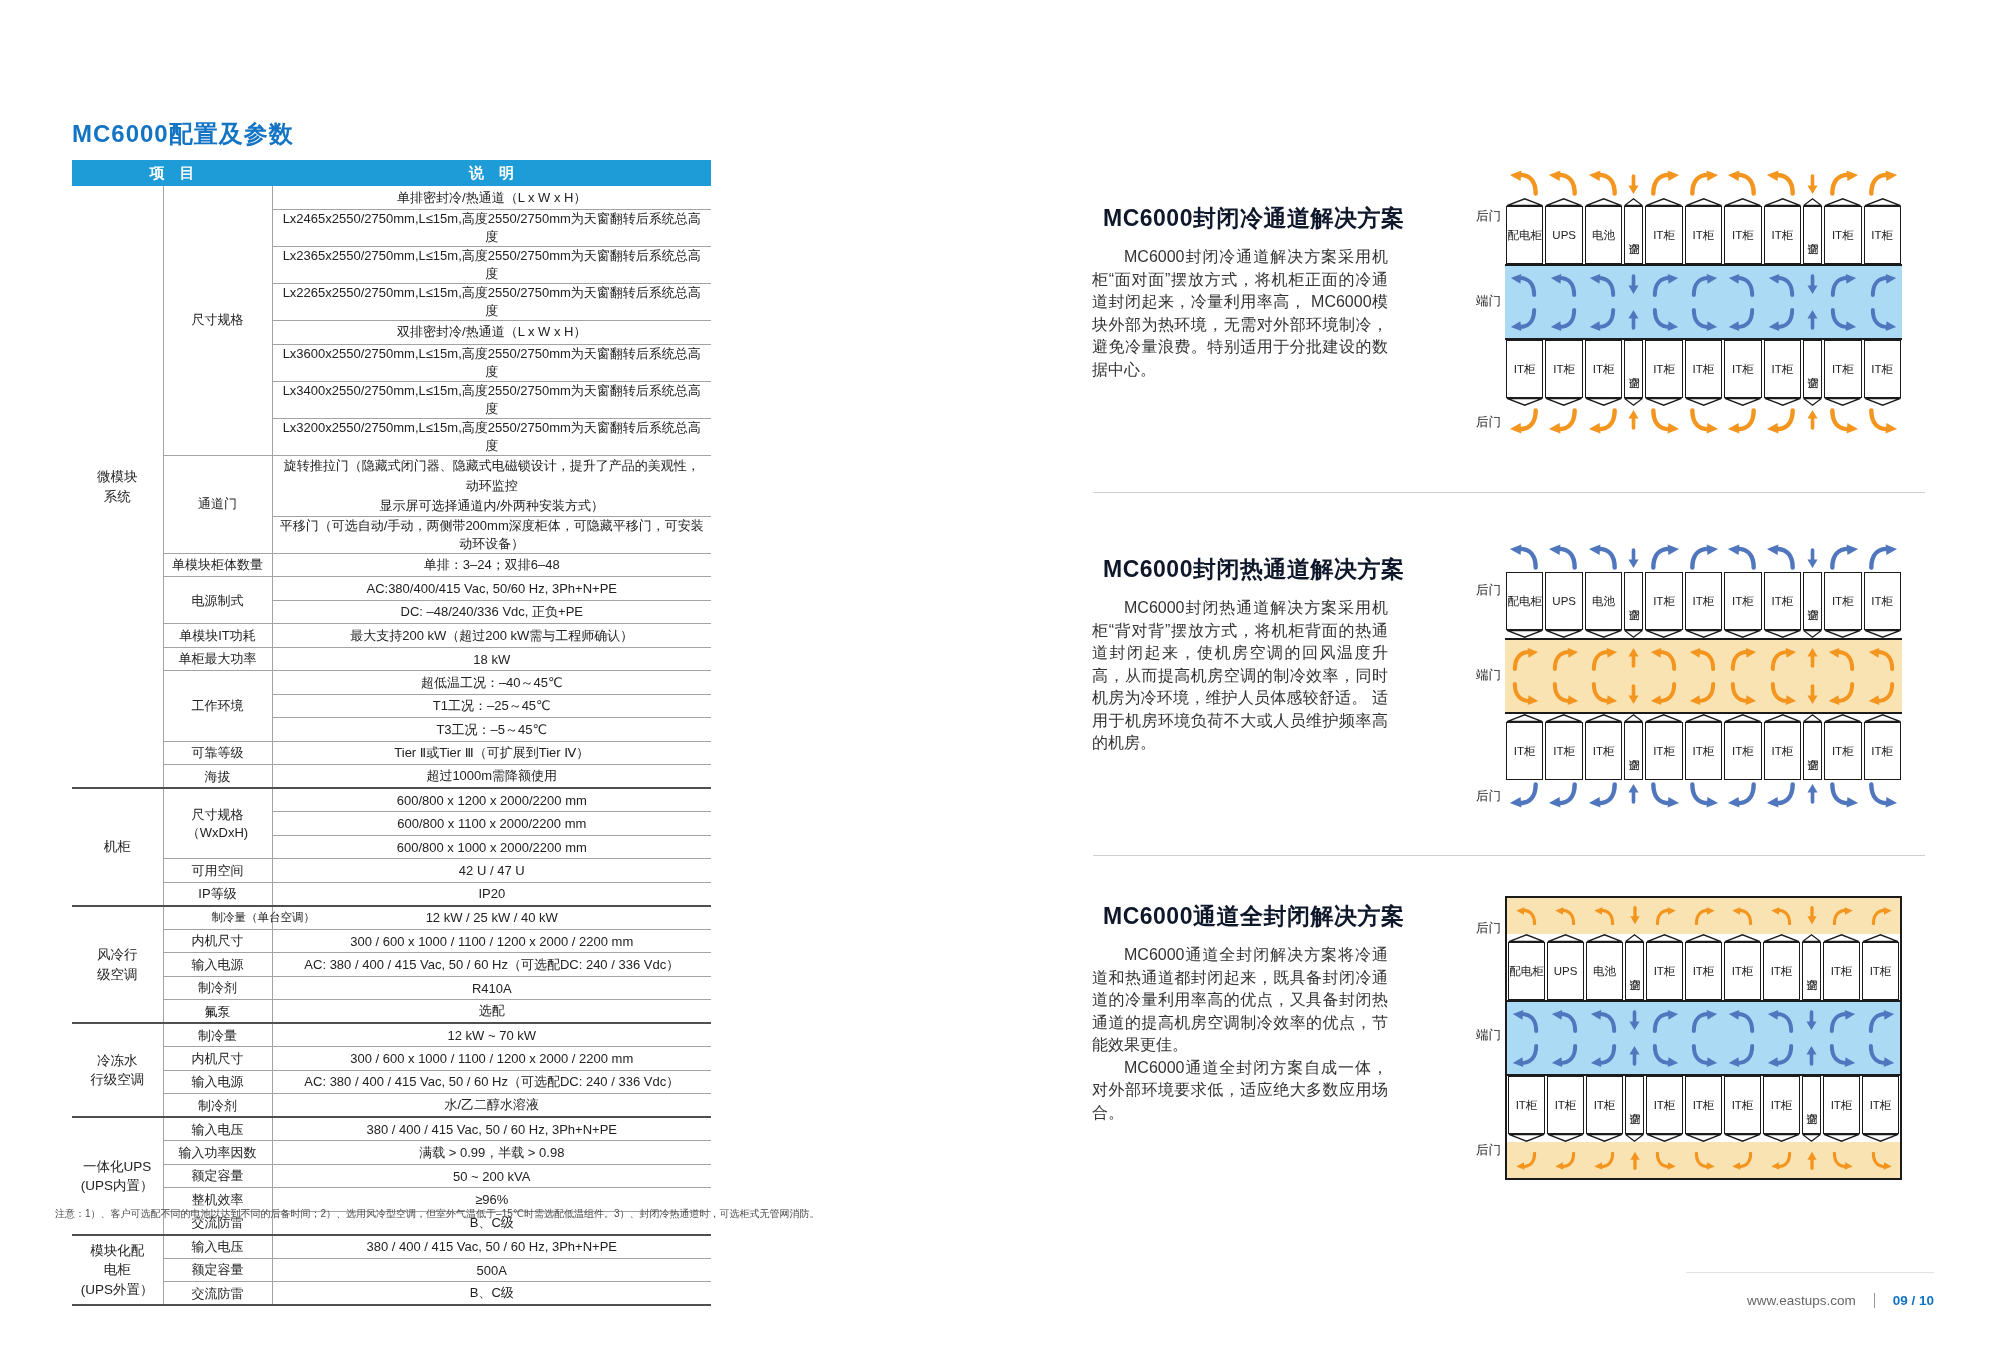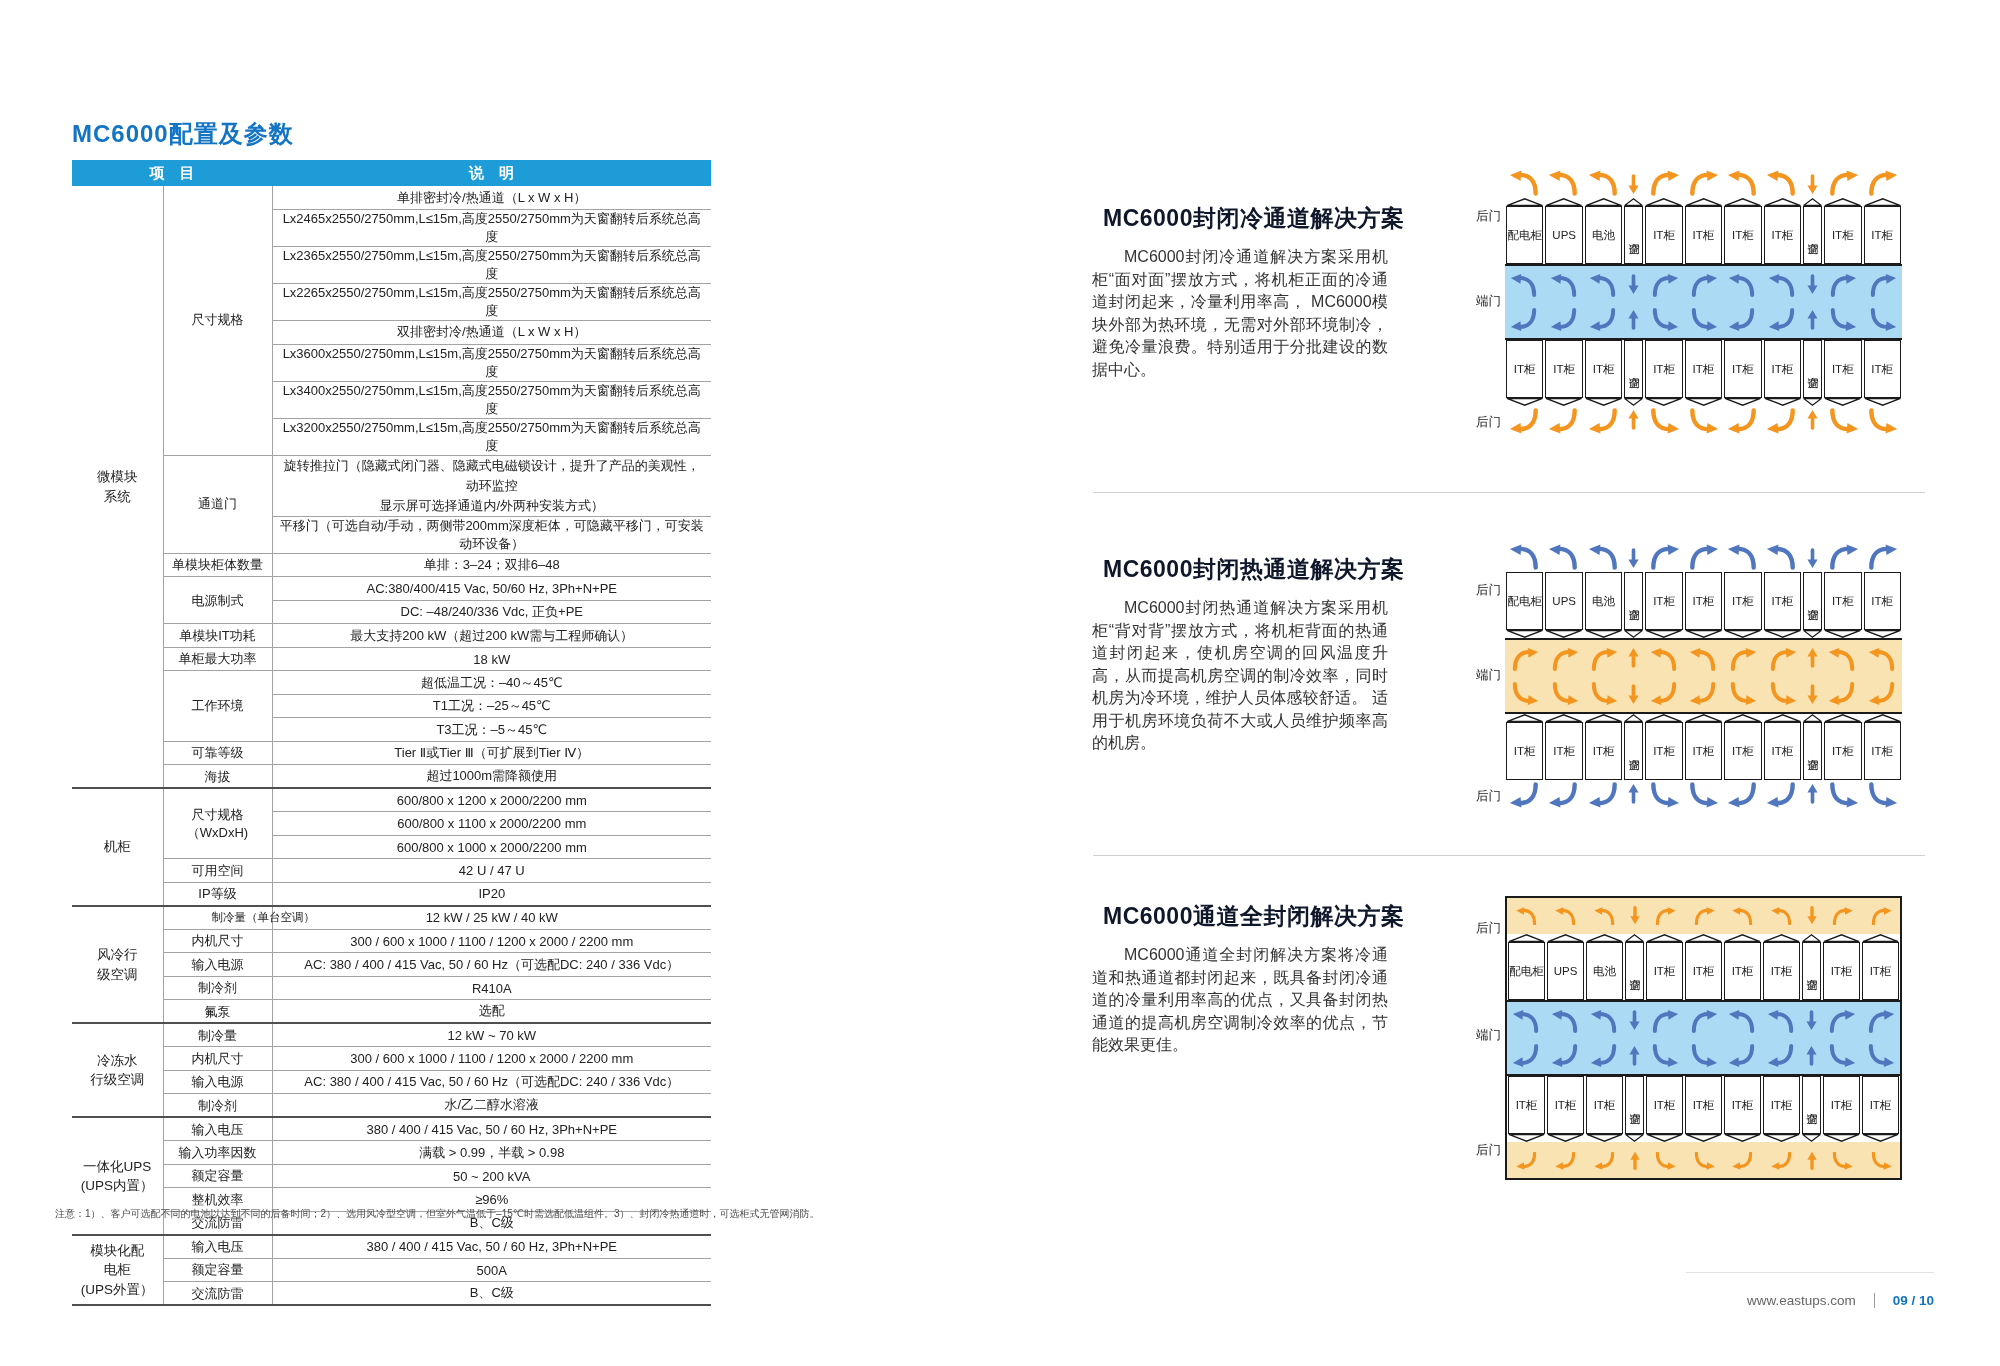--- a/index.html
+++ b/index.html
@@ -293,20 +293,21 @@
     <h2>MC6000封闭热通道解决方案</h2>
     <div class="paras">
         <p class="para">MC6000封闭热通道解决方案采用机柜“背对背”摆放方式，将机柜背面的热通道封闭起来，使机房空调的回风温度升高，从而提高机房空调的制冷效率，同时机房为冷环境，维护人员体感较舒适。 适用于机房环境负荷不大或人员维护频率高的机房。</p>
       </div>
   </div>
   <div class="divider" id="div-2"></div>
   <div class="solution" id="sol-2">
     <h2>MC6000通道全封闭解决方案</h2>
     <div class="paras">
         <p class="para">MC6000通道全封闭解决方案将冷通道和热通道都封闭起来，既具备封闭冷通道的冷量利用率高的优点，又具备封闭热通道的提高机房空调制冷效率的优点，节能效果更佳。</p>
+        <p class="para">MC6000通道全封闭方案自成一体，对外部环境要求低，适应绝大多数应用场合。</p>
       </div>
   </div>
 
   <div class="diagram" id="diag-0">
       <div class="dinner">
         <div class="cols strip st" style="height: 56px;">
           <div class="col">
             <span class="arr c L">
               <svg viewBox="0 0 36 30">
                 <path d="M6 28 C6 14 13 7 24 7" fill="none" stroke="#F3951E" stroke-width="5" stroke-linecap="round"></path>

